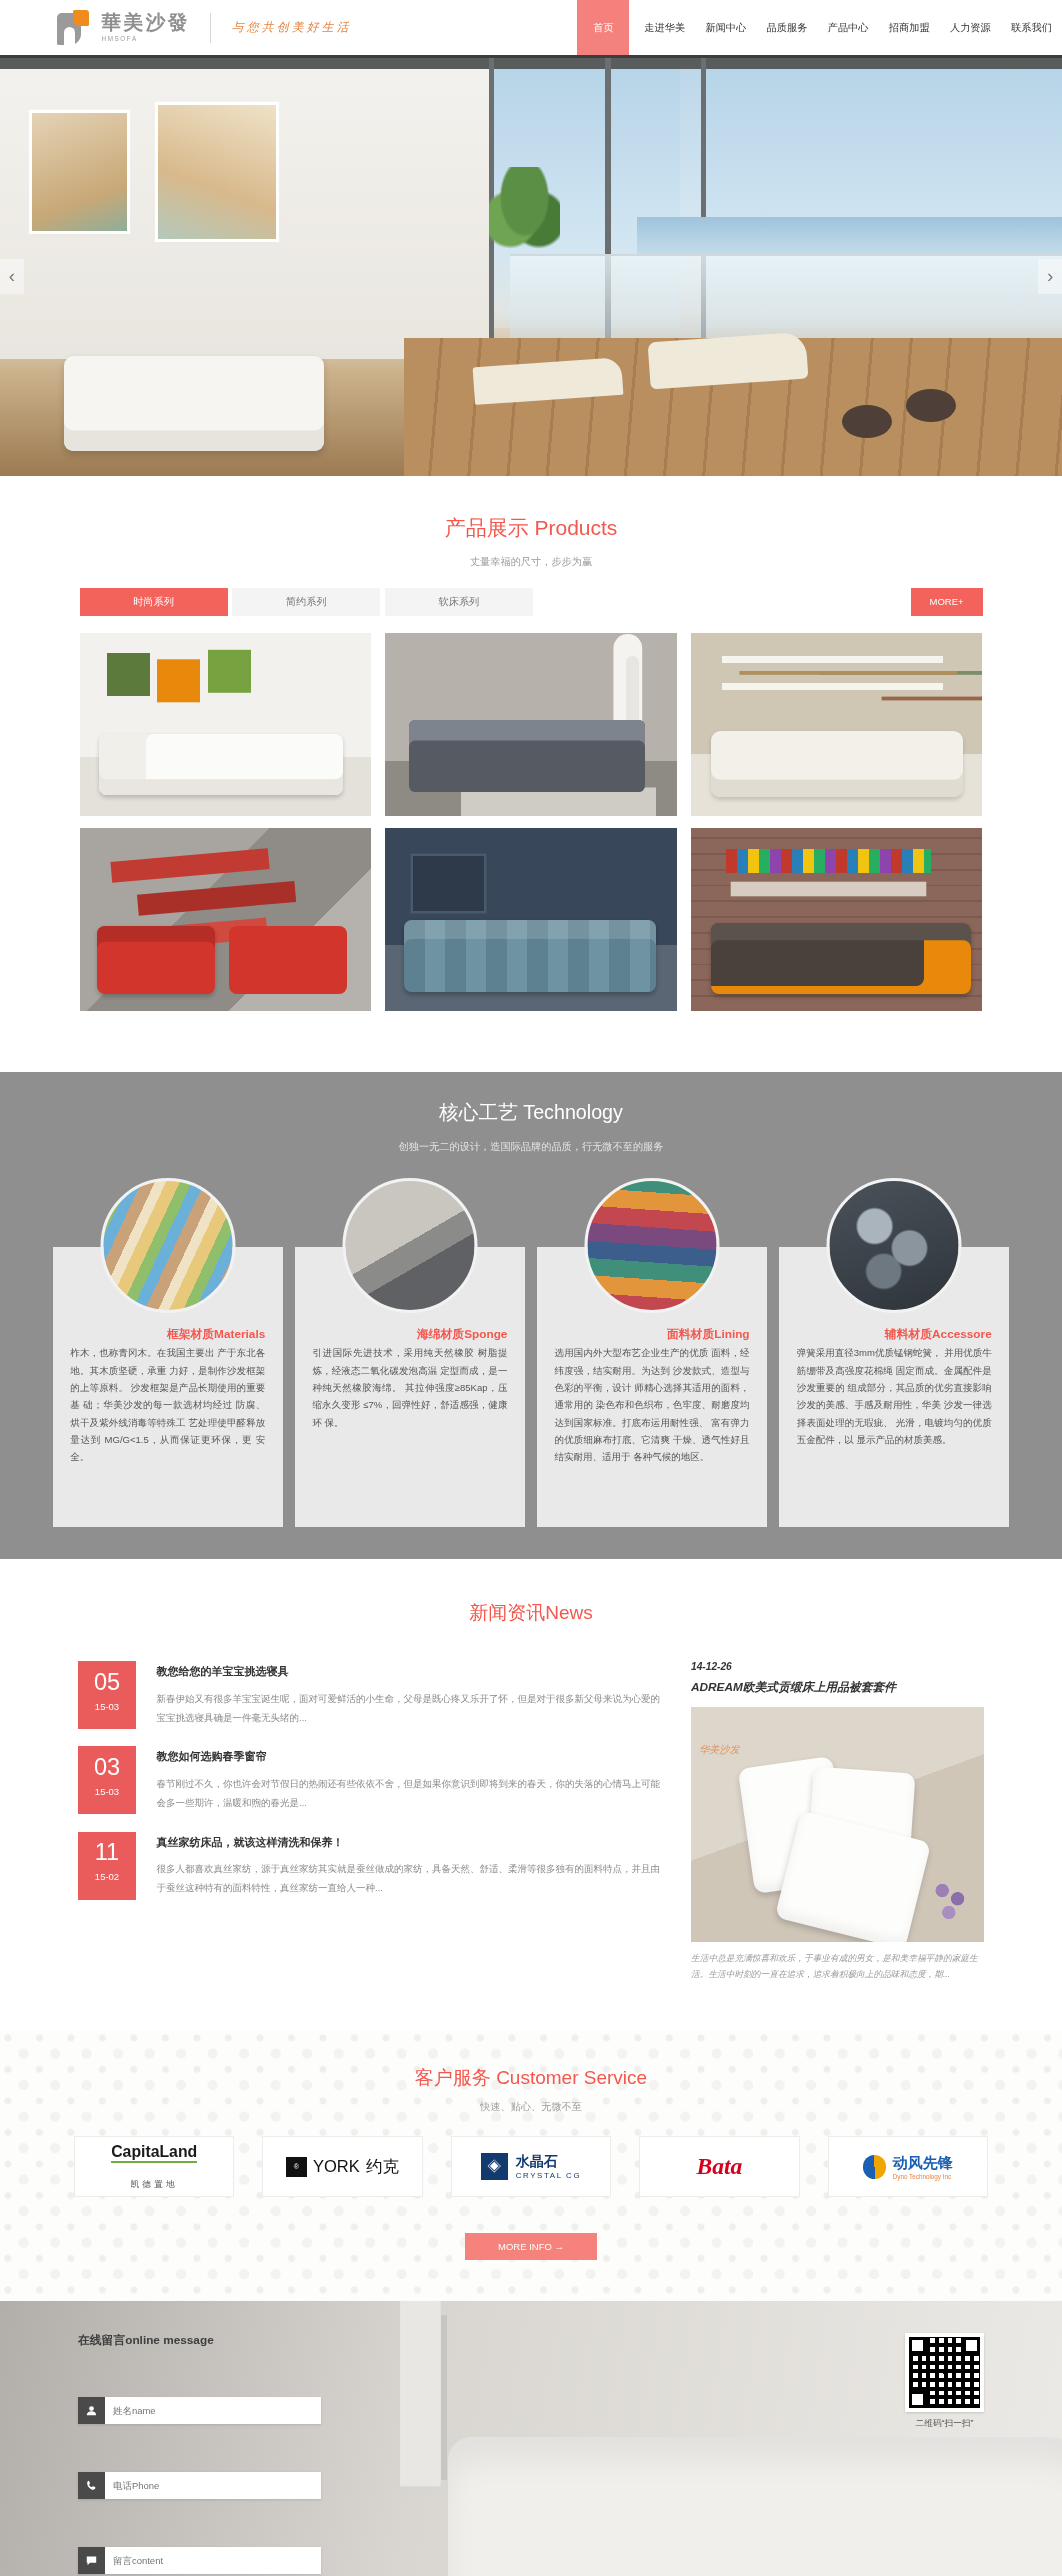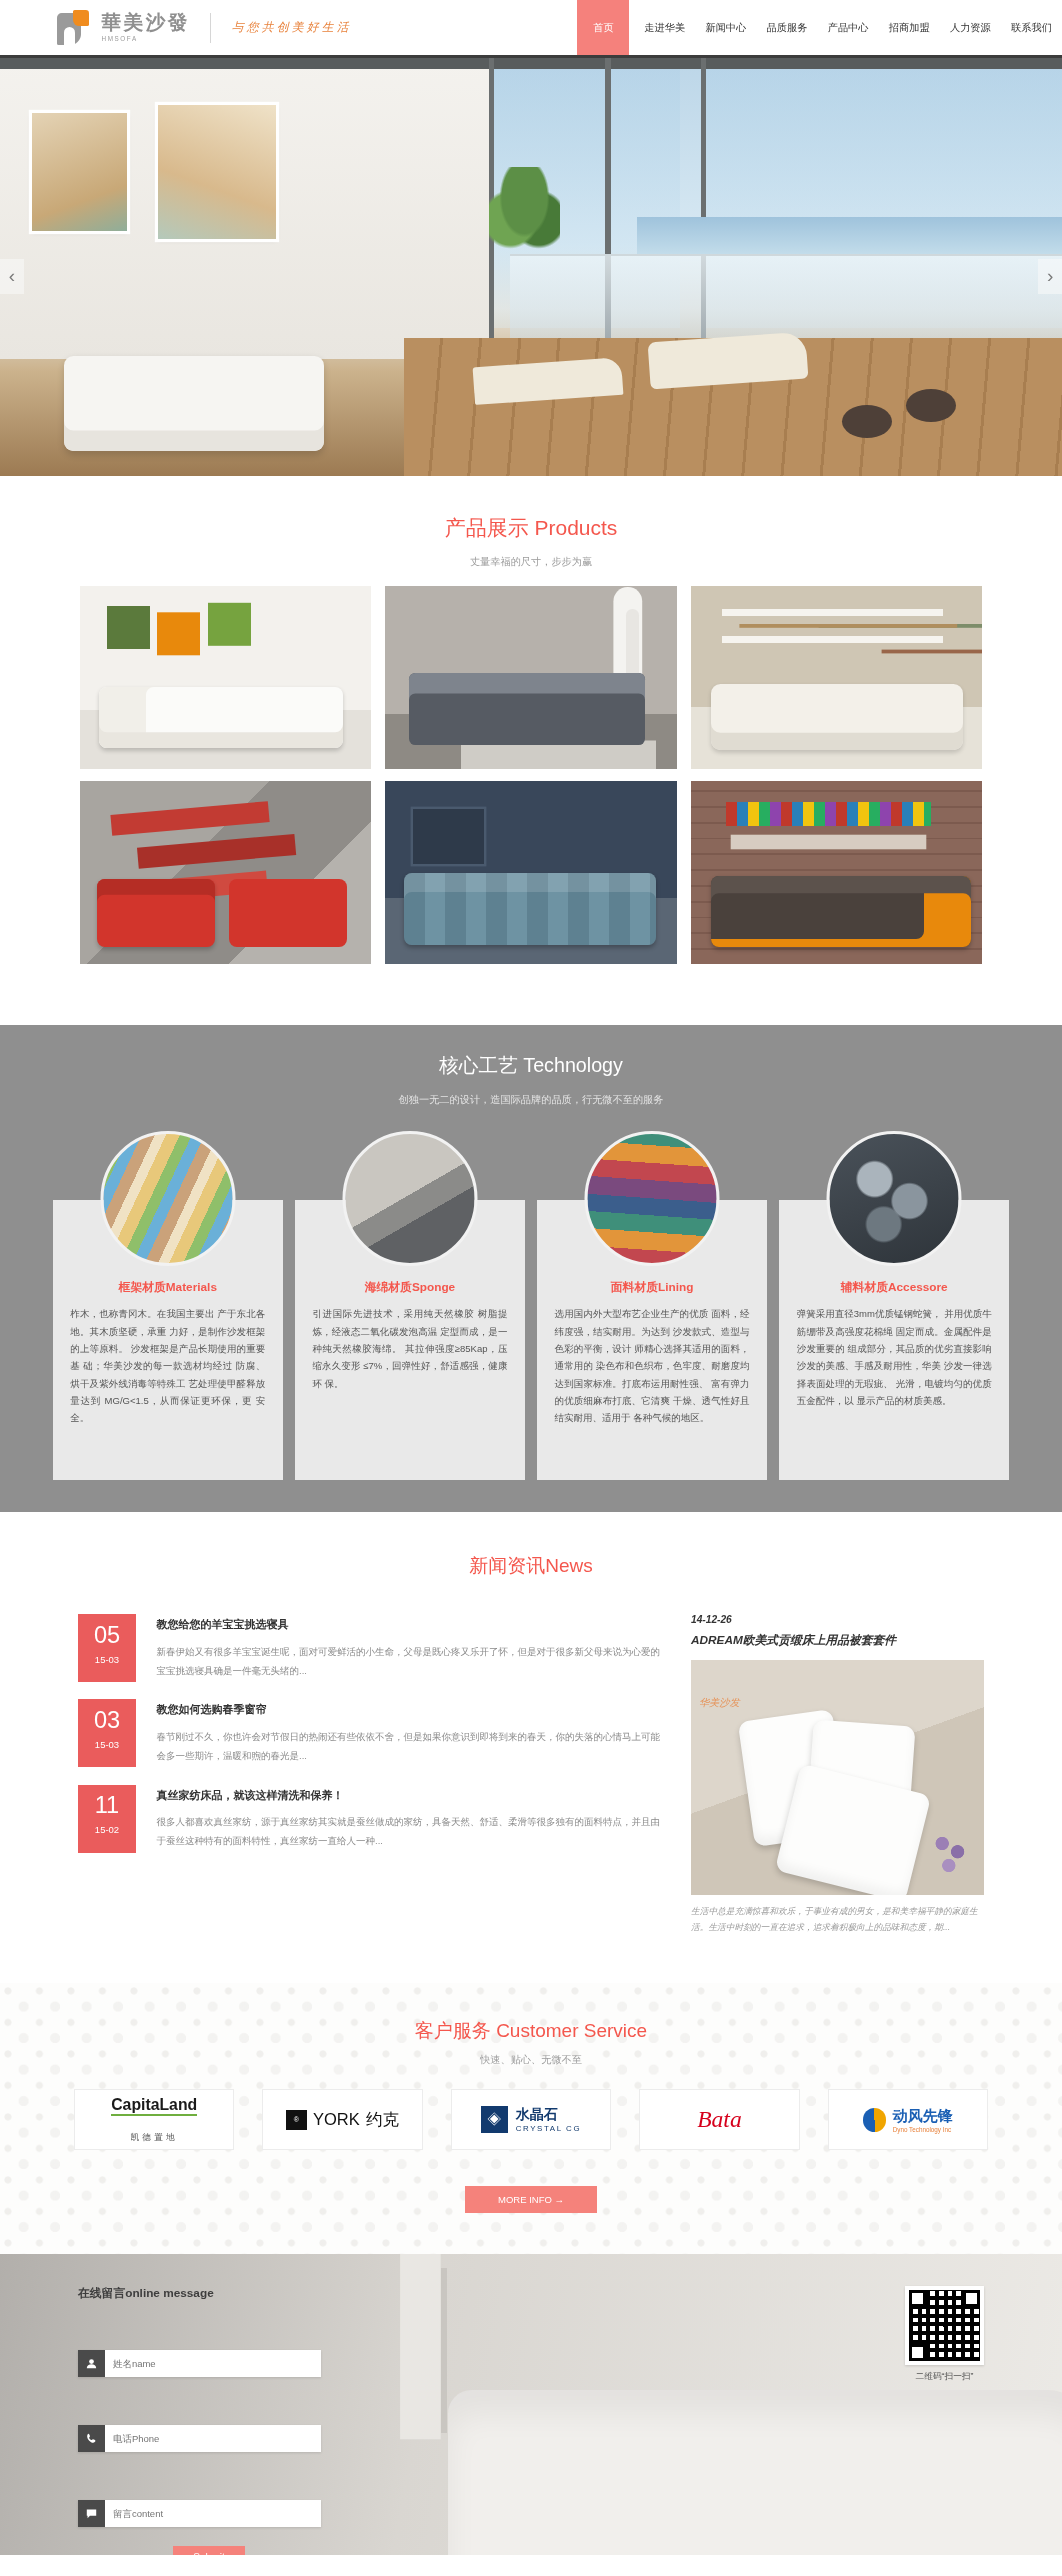--- a/index.html
+++ b/index.html
@@ -74,21 +74,21 @@
   .tech { background:#8f8f8f; padding:27px 0 31.5px; }
   .tech .sec-title { color:#fff; font-size:19.7px; }
   .tech .sec-sub { color:#e4e4e4; margin-top:14px; }
   .tech-row { width:956px; margin:93px auto 0; display:flex; gap:12.6px; }
   .tech-card { flex:1; position:relative; background:#e9e9e9; padding:80px 17.3px 23.6px; min-height:280px; }
   .tech-circle { position:absolute; top:-69px; left:50%; transform:translateX(-50%); width:135px; height:135px; border-radius:50%; border:3.2px solid #f2f2f2; overflow:hidden; }
   .tc1 { background:repeating-linear-gradient(115deg,#e8c87a 0 12.6px,#8fbf6a 12.6px 23.6px,#6ab0d8 23.6px 35px,#caa27a 35px 47px,#f0e2c4 47px 57px); }
   .tc2 { background:linear-gradient(150deg,#c9c6c0 0 48%, #8b8b89 48% 62%, #5f6164 62%); }
   .tc3 { background:repeating-linear-gradient(4deg,#c2474f 0 17.3px,#e2953a 17.3px 35px,#3f8f7a 35px 52px,#3b5e8c 52px 69px,#7a4a7e 69px 87px); }
   .tc4 { background:radial-gradient(circle at 35% 35%, #aab4bc 0 14%, transparent 16%), radial-gradient(circle at 62% 52%, #8a959e 0 16%, transparent 18%), radial-gradient(circle at 42% 70%, #6d7880 0 14%, transparent 16%), linear-gradient(160deg,#4a525a,#2e343a); }
-  .tech-h { text-align:center; font-size:11.8px; color:#f4574d; margin-bottom:9px; }
+  .tech-h { text-align:right; font-size:11.8px; color:#f4574d; margin-bottom:1px; }
   .tech-p { font-size:9.5px; color:#555; line-height:17.3px; text-align:justify; }
 
   
   .news { padding:41px 0 47px; }
   .news-wrap { width:906px; margin:35px auto 0; display:flex; gap:22px; }
   .news-list { flex:1; display:flex; flex-direction:column; gap:17.3px; }
   .news-item { display:flex; gap:20.5px; cursor:pointer; }
   .date-badge { flex:0 0 58px; height:68px; background:#ea5c5c; color:#fff; text-align:center; padding-top:7.9px; }
   .date-badge .d { font-size:23.6px; line-height:27px; }
   .date-badge .m { font-size:9.5px; margin-top:4.7px; }
@@ -114,21 +114,21 @@
   .b-cap { text-align:center; }
   .b-cap .b1 { font-size:15.8px; font-weight:bold; color:#1a1a1a; border-bottom:2.4px solid #6fae3f; }
   .b-cap .b2 { font-size:8.7px; color:#555; margin-top:16px; letter-spacing:3.2px; }
   .b-york { display:flex; align-items:center; gap:6.3px; }
   .b-york .sq { width:20.5px; height:20.5px; background:#111; color:#fff; font-size:7px; display:flex; align-items:center; justify-content:center; }
   .b-york .t { font-size:16.5px; font-weight:normal; color:#111; }
   .b-crystal { display:flex; align-items:center; gap:7.9px; }
   .b-crystal .dia { width:27px; height:27px; background:#123a6e; color:#fff; display:flex; align-items:center; justify-content:center; font-size:14px; }
   .b-crystal .t1 { font-size:14px; font-weight:bold; color:#123a6e; }
   .b-crystal .t2 { font-size:7.9px; color:#123a6e; letter-spacing:1.6px; }
-  .b-bata { font-size:23.6px; font-weight:normal; font-style:italic; color:#d6001c; font-family:"Liberation Serif", serif; }
+  .b-bata { font-size:23.6px; font-weight:bold; font-style:italic; color:#d6001c; font-family:"Liberation Serif", serif; }
   .b-dyno { display:flex; align-items:center; gap:6.3px; }
   .b-dyno .swirl { width:23.6px; height:23.6px; border-radius:50%; background:conic-gradient(#f0a500 0 50%, #1a5fb4 50% 100%); }
   .b-dyno .t1 { font-size:15px; font-weight:bold; color:#1a5fb4; }
   .b-dyno .t2 { font-size:6.3px; color:#e8823c; }
   .more-info { display:block; width:132px; height:27px; line-height:27px; margin:36px auto 0; background:#f5827b; color:#fff; text-align:center; font-size:9.5px; border:none; cursor:pointer; }
 
   
   .footer { position:relative; height:301px; overflow:hidden; background:linear-gradient(100deg,#b2afab 0%, #d9d6d1 40%, #eceae6 100%); }
   .footer::before { content:""; position:absolute; right:-31.5px; bottom:-23.6px; width:646px; height:189px; background:#f1efec; border-radius:23.6px 47px 0 0; box-shadow:inset 0 23.6px 31.5px rgba(0,0,0,.06); }
   .footer::after { content:""; position:absolute; left:441px; top:14px; width:6.3px; height:165px; background:#c9c6c1; box-shadow:-23.6px -11px 0 17.3px #e9e7e3; }
@@ -223,20 +223,26 @@
   <div class="pouf" style="right:10%;bottom:13%;"></div>
   <div class="plant"></div>
   <div class="sofa-white"></div>
   <div class="hero-arrow prev">‹</div>
   <div class="hero-arrow next">›</div>
 </section>
 
 <section class="products">
   <h2 class="sec-title">产品展示 Products</h2>
   <div class="sec-sub">丈量幸福的尺寸，步步为赢</div>
+  <div class="tab-row">
+    <div class="tab active">时尚系列</div>
+    <div class="tab">简约系列</div>
+    <div class="tab">软床系列</div>
+    <div class="more-btn">MORE+</div>
+  </div>
   <div class="grid">
       <div class="thumb p1" aria-label="白色布艺沙发配彩色挂画"></div>
       <div class="thumb p2" aria-label="深灰色沙发配落地灯"></div>
       <div class="thumb p3" aria-label="米白沙发配墙面置物架"></div>
       <div class="thumb p4" aria-label="红色沙发配红色墙板"></div>
       <div class="thumb p5" aria-label="蓝色调布艺沙发"></div>
       <div class="thumb p6" aria-label="深棕沙发配砖墙书架"></div>
     </div>
 </section>
 

